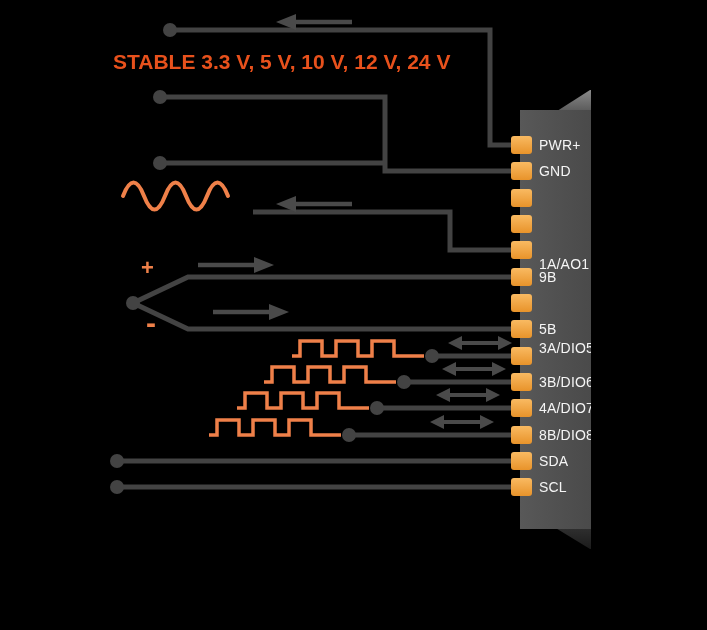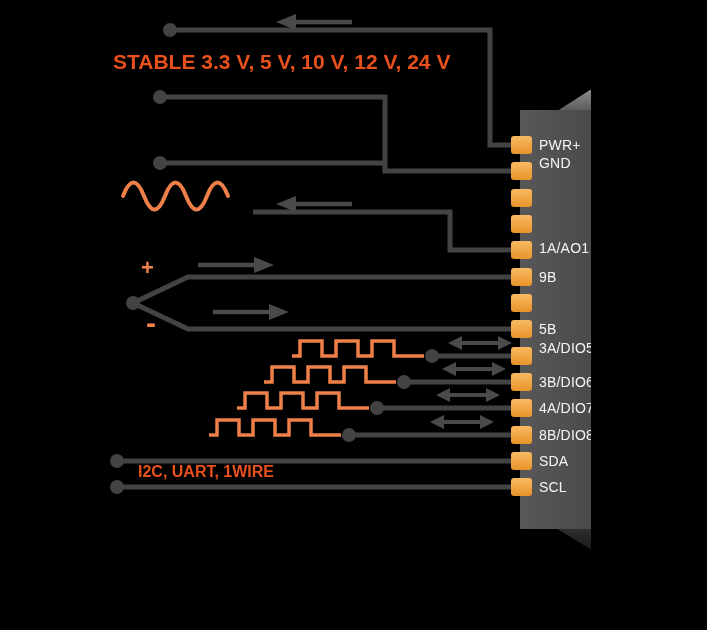--- a/index.html
+++ b/index.html
@@ -193,25 +193,24 @@
       <rect x="511" y="452" width="21" height="18" rx="3"></rect>
       <rect x="511" y="478" width="21" height="18" rx="3"></rect>
     </g>
   </svg>
 
   <div class="accent-text" style="left:113px; top:51px; font-size:21px;">STABLE 3.3 V, 5 V, 10 V, 12 V, 24 V</div>
 
   <div class="accent-text" style="left:141px; top:257px; font-size:22px; color:#ef8049;">+</div>
   <div class="accent-text" style="left:146px; top:308px; font-size:30px; color:#ef8049;">-</div>
 
-  <div class="accent-text" style="left:138px; top:464px; font-size:16px;">I2C, UART, 1WIRE</div>
 
   <span class="pin-label" style="top:134px">PWR+</span>
-  <span class="pin-label" style="top:152px">GND</span>
-  <span class="pin-label" style="top:237px">1A/AO1</span>
+  <span class="pin-label" style="top:160px">GND</span>
+  <span class="pin-label" style="top:253px">1A/AO1</span>
   <span class="pin-label" style="top:266px">9B</span>
   <span class="pin-label" style="top:318px">5B</span>
   <span class="pin-label" style="top:337px">3A/DIO5</span>
   <span class="pin-label" style="top:371px">3B/DIO6</span>
   <span class="pin-label" style="top:397px">4A/DIO7</span>
   <span class="pin-label" style="top:424px">8B/DIO8</span>
   <span class="pin-label" style="top:450px">SDA</span>
   <span class="pin-label" style="top:476px">SCL</span>
 
 </div>

